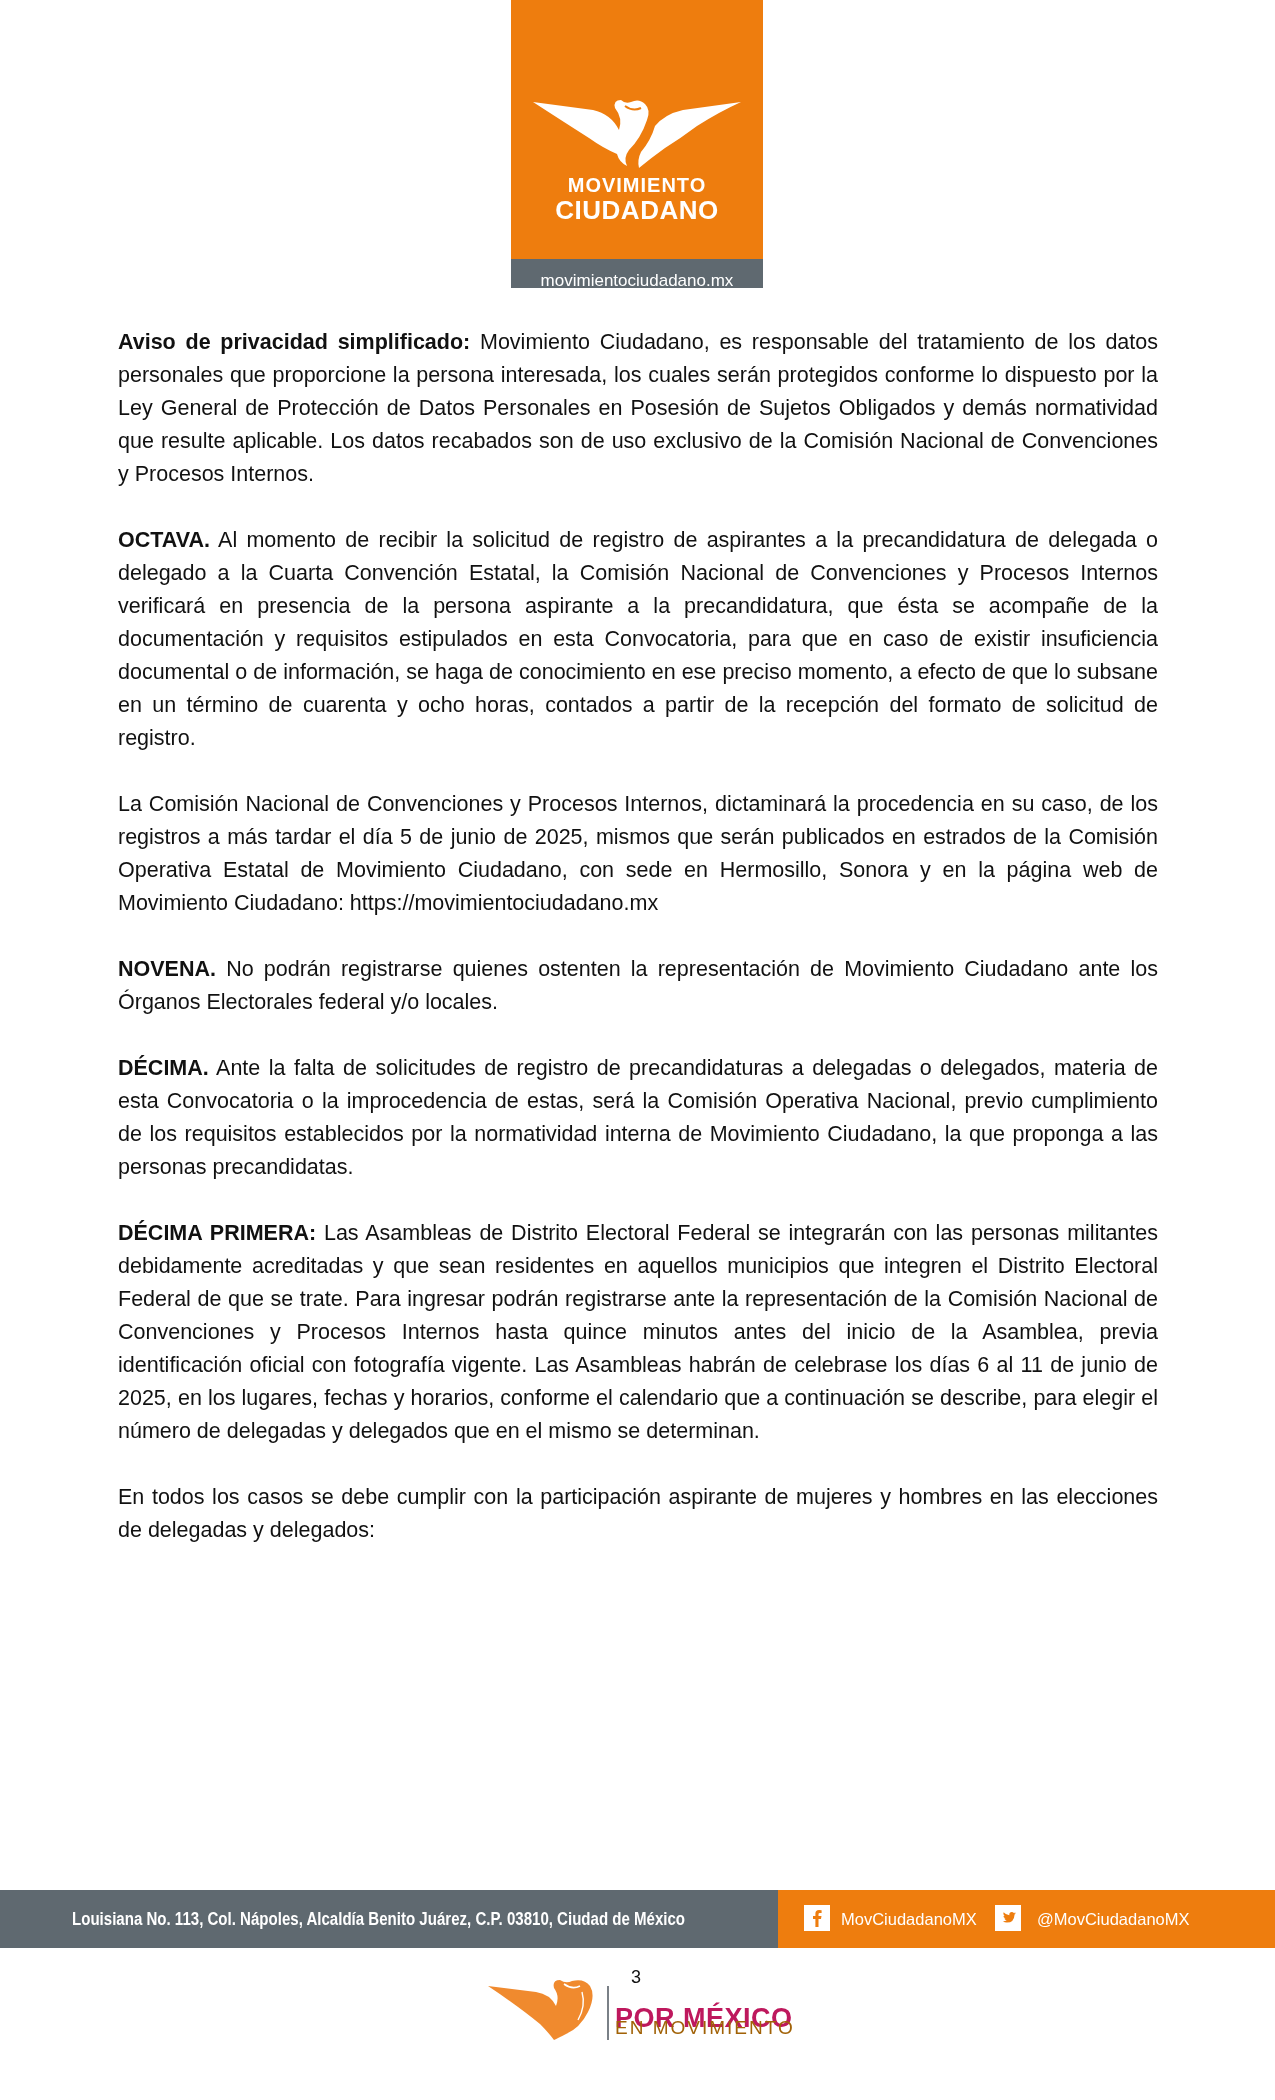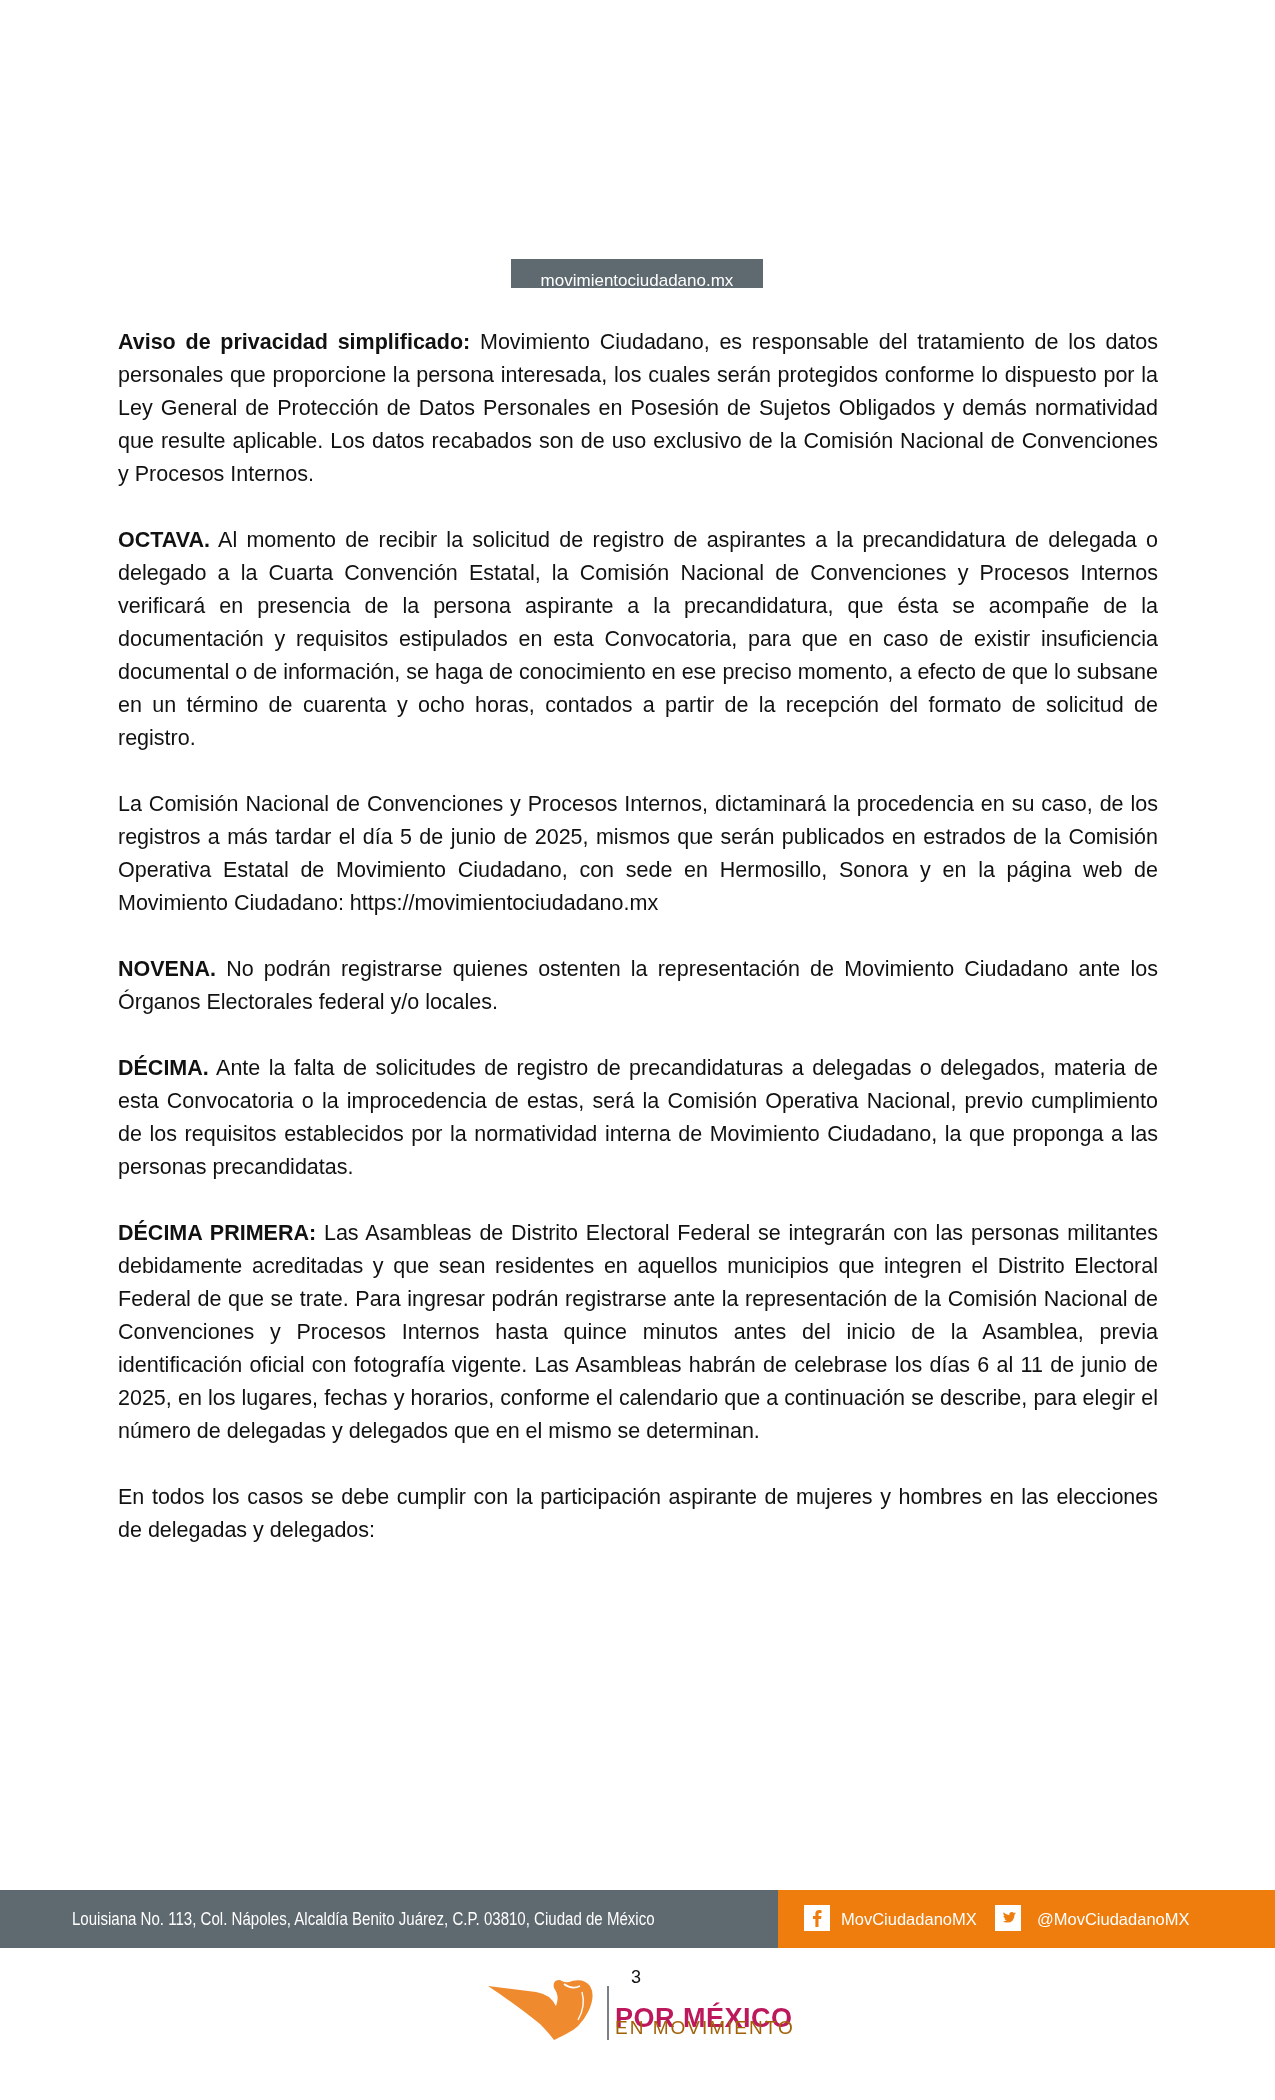--- a/index.html
+++ b/index.html
@@ -18,21 +18,21 @@
                     color: #fff; font-size: 17px; text-align: center; line-height: 43px; }
 
   
   .content { position: absolute; left: 118px; top: 326px; width: 1040px; }
   .content p { margin: 0 0 33px 0; font-size: 21.5px; line-height: 33px; text-align: justify; }
   .content b { font-weight: bold; }
 
   
   .footer-bar { position: absolute; left: 0; top: 1890px; width: 1275px; height: 58px; }
   .footer-bar .addr { position: absolute; left: 0; top: 0; width: 778px; height: 58px; background: #5f6970;
-                      color: #fff; font-size: 17.5px; font-weight: normal; line-height: 58px; }
+                      color: #fff; font-size: 17.5px; font-weight: bold; line-height: 58px; }
   .footer-bar .addr span { position: absolute; left: 72px; transform: scaleX(0.86); transform-origin: left center; white-space: nowrap; }
   .footer-bar .social { position: absolute; left: 778px; top: 0; width: 497px; height: 58px; background: #ee7d0e; }
   .social .icon-box { position: absolute; top: 15px; width: 26px; height: 26px; background: #ffffff; }
   .social .fb { left: 26px; }
   .social .tw { left: 217px; }
   .social .label { position: absolute; top: 0; line-height: 58px; color: #fff; font-size: 16.5px; font-weight: normal; white-space: nowrap; }
   .social .fb-label { left: 63px; }
   .social .tw-label { left: 259px; }
 
   
@@ -40,20 +40,29 @@
   .bottom-logo .bird { position: absolute; left: 0; top: 16px; width: 110px; height: 62px; }
   .bottom-logo .divider { position: absolute; left: 119px; top: 24px; width: 2px; height: 54px; background: #7a8087; }
   .bottom-logo .page-num { position: absolute; left: 143px; top: 5px; font-size: 18px; color: #111; line-height: 20px; }
   .bottom-logo .slogan1 { position: absolute; left: 127px; top: 42px; color: #be185d; font-weight: bold; font-size: 27px; line-height: 28px; letter-spacing: 0.5px; white-space: nowrap; }
   .bottom-logo .slogan2 { position: absolute; left: 127px; top: 55px; color: #a16207; font-size: 19px; line-height: 22px; letter-spacing: 2px; white-space: nowrap; }
 </style>
 </head>
 <body>
 
 <div class="logo-top">
+  <div class="orange">
+    <svg class="eagle" viewBox="0 0 208 74">
+      <path fill="#ffffff" d="M0 6 L60 14 Q78 18 86 34 Q90 22 82 12 Q80 4 88 4 Q92 8 98 6 Q106 2 112 8 Q118 14 114 24 Q108 42 96 54 Q90 62 94 70 Q86 66 84 58 Q70 52 56 42 Q34 28 0 6 Z"></path>
+      <path fill="#ffffff" d="M208 6 L150 14 Q132 18 122 30 Q118 44 108 56 Q104 64 106 72 Q118 62 132 52 Q148 42 164 30 Q186 16 208 6 Z"></path>
+      <path fill="none" stroke="#ee7d0e" stroke-width="2" d="M92 10 Q100 16 108 12"></path>
+    </svg>
+    <div class="name1">MOVIMIENTO</div>
+    <div class="name2">CIUDADANO</div>
+  </div>
   <div class="gray">movimientociudadano.mx</div>
 </div>
 
 <div class="content">
   <p><b>Aviso de privacidad simplificado:</b><span> Movimiento Ciudadano, es responsable del tratamiento de los datos personales que proporcione la persona interesada, los cuales serán protegidos conforme lo dispuesto por la Ley General de Protección de Datos Personales en Posesión de Sujetos Obligados y demás normatividad que resulte aplicable. Los datos recabados son de uso exclusivo de la Comisión Nacional de Convenciones y Procesos Internos.</span></p>
   <p><b>OCTAVA.</b><span> Al momento de recibir la solicitud de registro de aspirantes a la precandidatura de delegada o delegado a la Cuarta Convención Estatal, la Comisión Nacional de Convenciones y Procesos Internos verificará en presencia de la persona aspirante a la precandidatura, que ésta se acompañe de la documentación y requisitos estipulados en esta Convocatoria, para que en caso de existir insuficiencia documental o de información, se haga de conocimiento en ese preciso momento, a efecto de que lo subsane en un término de cuarenta y ocho horas, contados a partir de la recepción del formato de solicitud de registro.</span></p>
   <p><span>La Comisión Nacional de Convenciones y Procesos Internos, dictaminará la procedencia en su caso, de los registros a más tardar el día 5 de junio de 2025, mismos que serán publicados en estrados de la Comisión Operativa Estatal de Movimiento Ciudadano, con sede en Hermosillo, Sonora y en la página web de Movimiento Ciudadano: https://movimientociudadano.mx</span></p>
   <p><b>NOVENA.</b><span> No podrán registrarse quienes ostenten la representación de Movimiento Ciudadano ante los Órganos Electorales federal y/o locales.</span></p>
   <p><b>DÉCIMA.</b><span> Ante la falta de solicitudes de registro de precandidaturas a delegadas o delegados, materia de esta Convocatoria o la improcedencia de estas, será la Comisión Operativa Nacional, previo cumplimiento de los requisitos establecidos por la normatividad interna de Movimiento Ciudadano, la que proponga a las personas precandidatas.</span></p>
   <p><b>DÉCIMA PRIMERA:</b><span> Las Asambleas de Distrito Electoral Federal se integrarán con las personas militantes debidamente acreditadas y que sean residentes en aquellos municipios que integren el Distrito Electoral Federal de que se trate. Para ingresar podrán registrarse ante la representación de la Comisión Nacional de Convenciones y Procesos Internos hasta quince minutos antes del inicio de la Asamblea, previa identificación oficial con fotografía vigente. Las Asambleas habrán de celebrase los días 6 al 11 de junio de 2025, en los lugares, fechas y horarios, conforme el calendario que a continuación se describe, para elegir el número de delegadas y delegados que en el mismo se determinan.</span></p>

